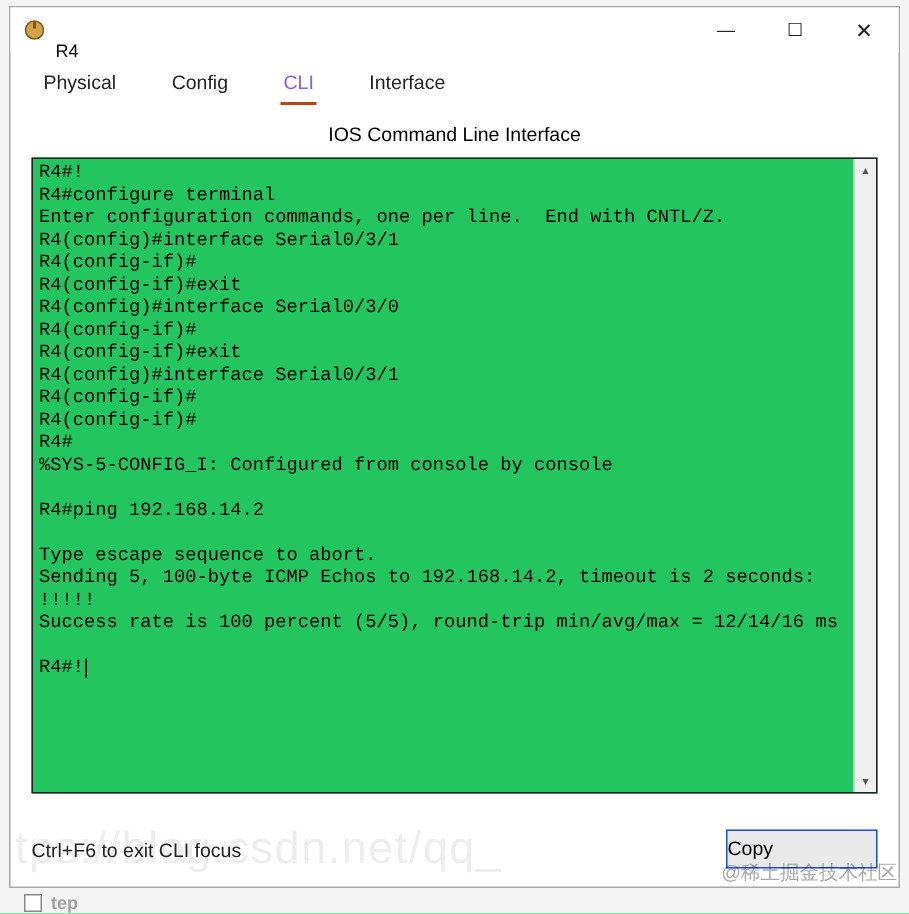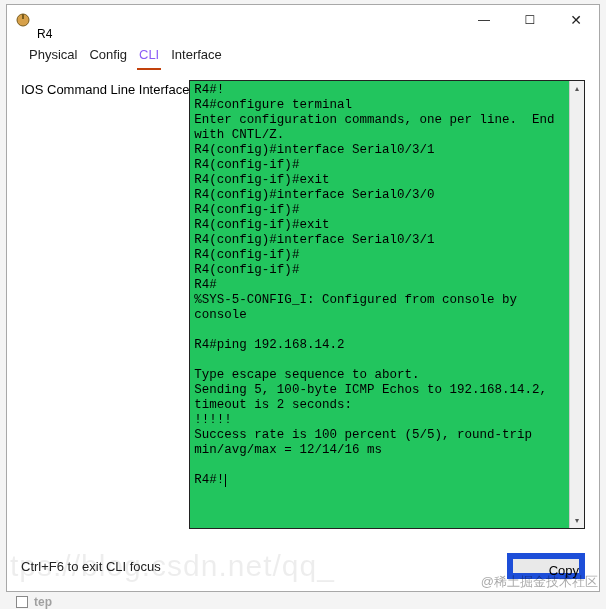--- a/index.html
+++ b/index.html
@@ -44,39 +44,39 @@
   .win-btn {
     width: 46px; height: 30px;
     display: flex; align-items: center; justify-content: center;
     font-family: "Segoe UI Symbol", sans-serif;
     font-size: 12px;
     color: #222;
   }
   .win-btn.close { font-size: 14px; }
   .tabbar {
     display: flex;
-    gap: 8px;
+    gap: 33px;
     padding: 8px 20px 0 20px;
     border-bottom: 0;
   }
   .tab {
     padding: 4px 2px 6px 2px;
     font-size: 13px;
     color: #222;
     cursor: pointer;
   }
   .tab.active {
     color: #8b5cf6;
     border-bottom: 2px solid #c2410c;
   }
   .panel {
     flex: 1;
     padding: 10px 14px 14px 14px;
     display: flex;
-    flex-direction: row;
+    flex-direction: column;
     min-height: 0;
   }
   .panel-title {
     text-align: center;
     font-size: 13px;
     margin: 2px 0 8px 0;
   }
   .terminal-wrap {
     flex: 1;
     display: flex;
@@ -117,25 +117,25 @@
   .vscroll .arrow.up { top: 0; }
   .vscroll .arrow.down { bottom: 0; }
   .below {
     display: flex;
     align-items: center;
     padding: 10px 14px 12px 14px;
     gap: 10px;
   }
   .hint { flex: 1; font-size: 13px; color: #222; }
   .btn {
-    width: 78px; height: 26px;
+    width: 101px; height: 26px;
     background: #e9e9e9;
-    border: 6px solid #1d4ed8;
-    font-size: 13px;
-    text-align: right;
+    border: 1px solid #1d4ed8;
+    font-size: 13px;
+    text-align: left;
     line-height: 24px;
     cursor: pointer;
   }
   .ghost-text {
     position: absolute;
     left: 0; right: 0;
     bottom: 26px;
     text-align: left;
     font-size: 30px;
     font-weight: 400;

